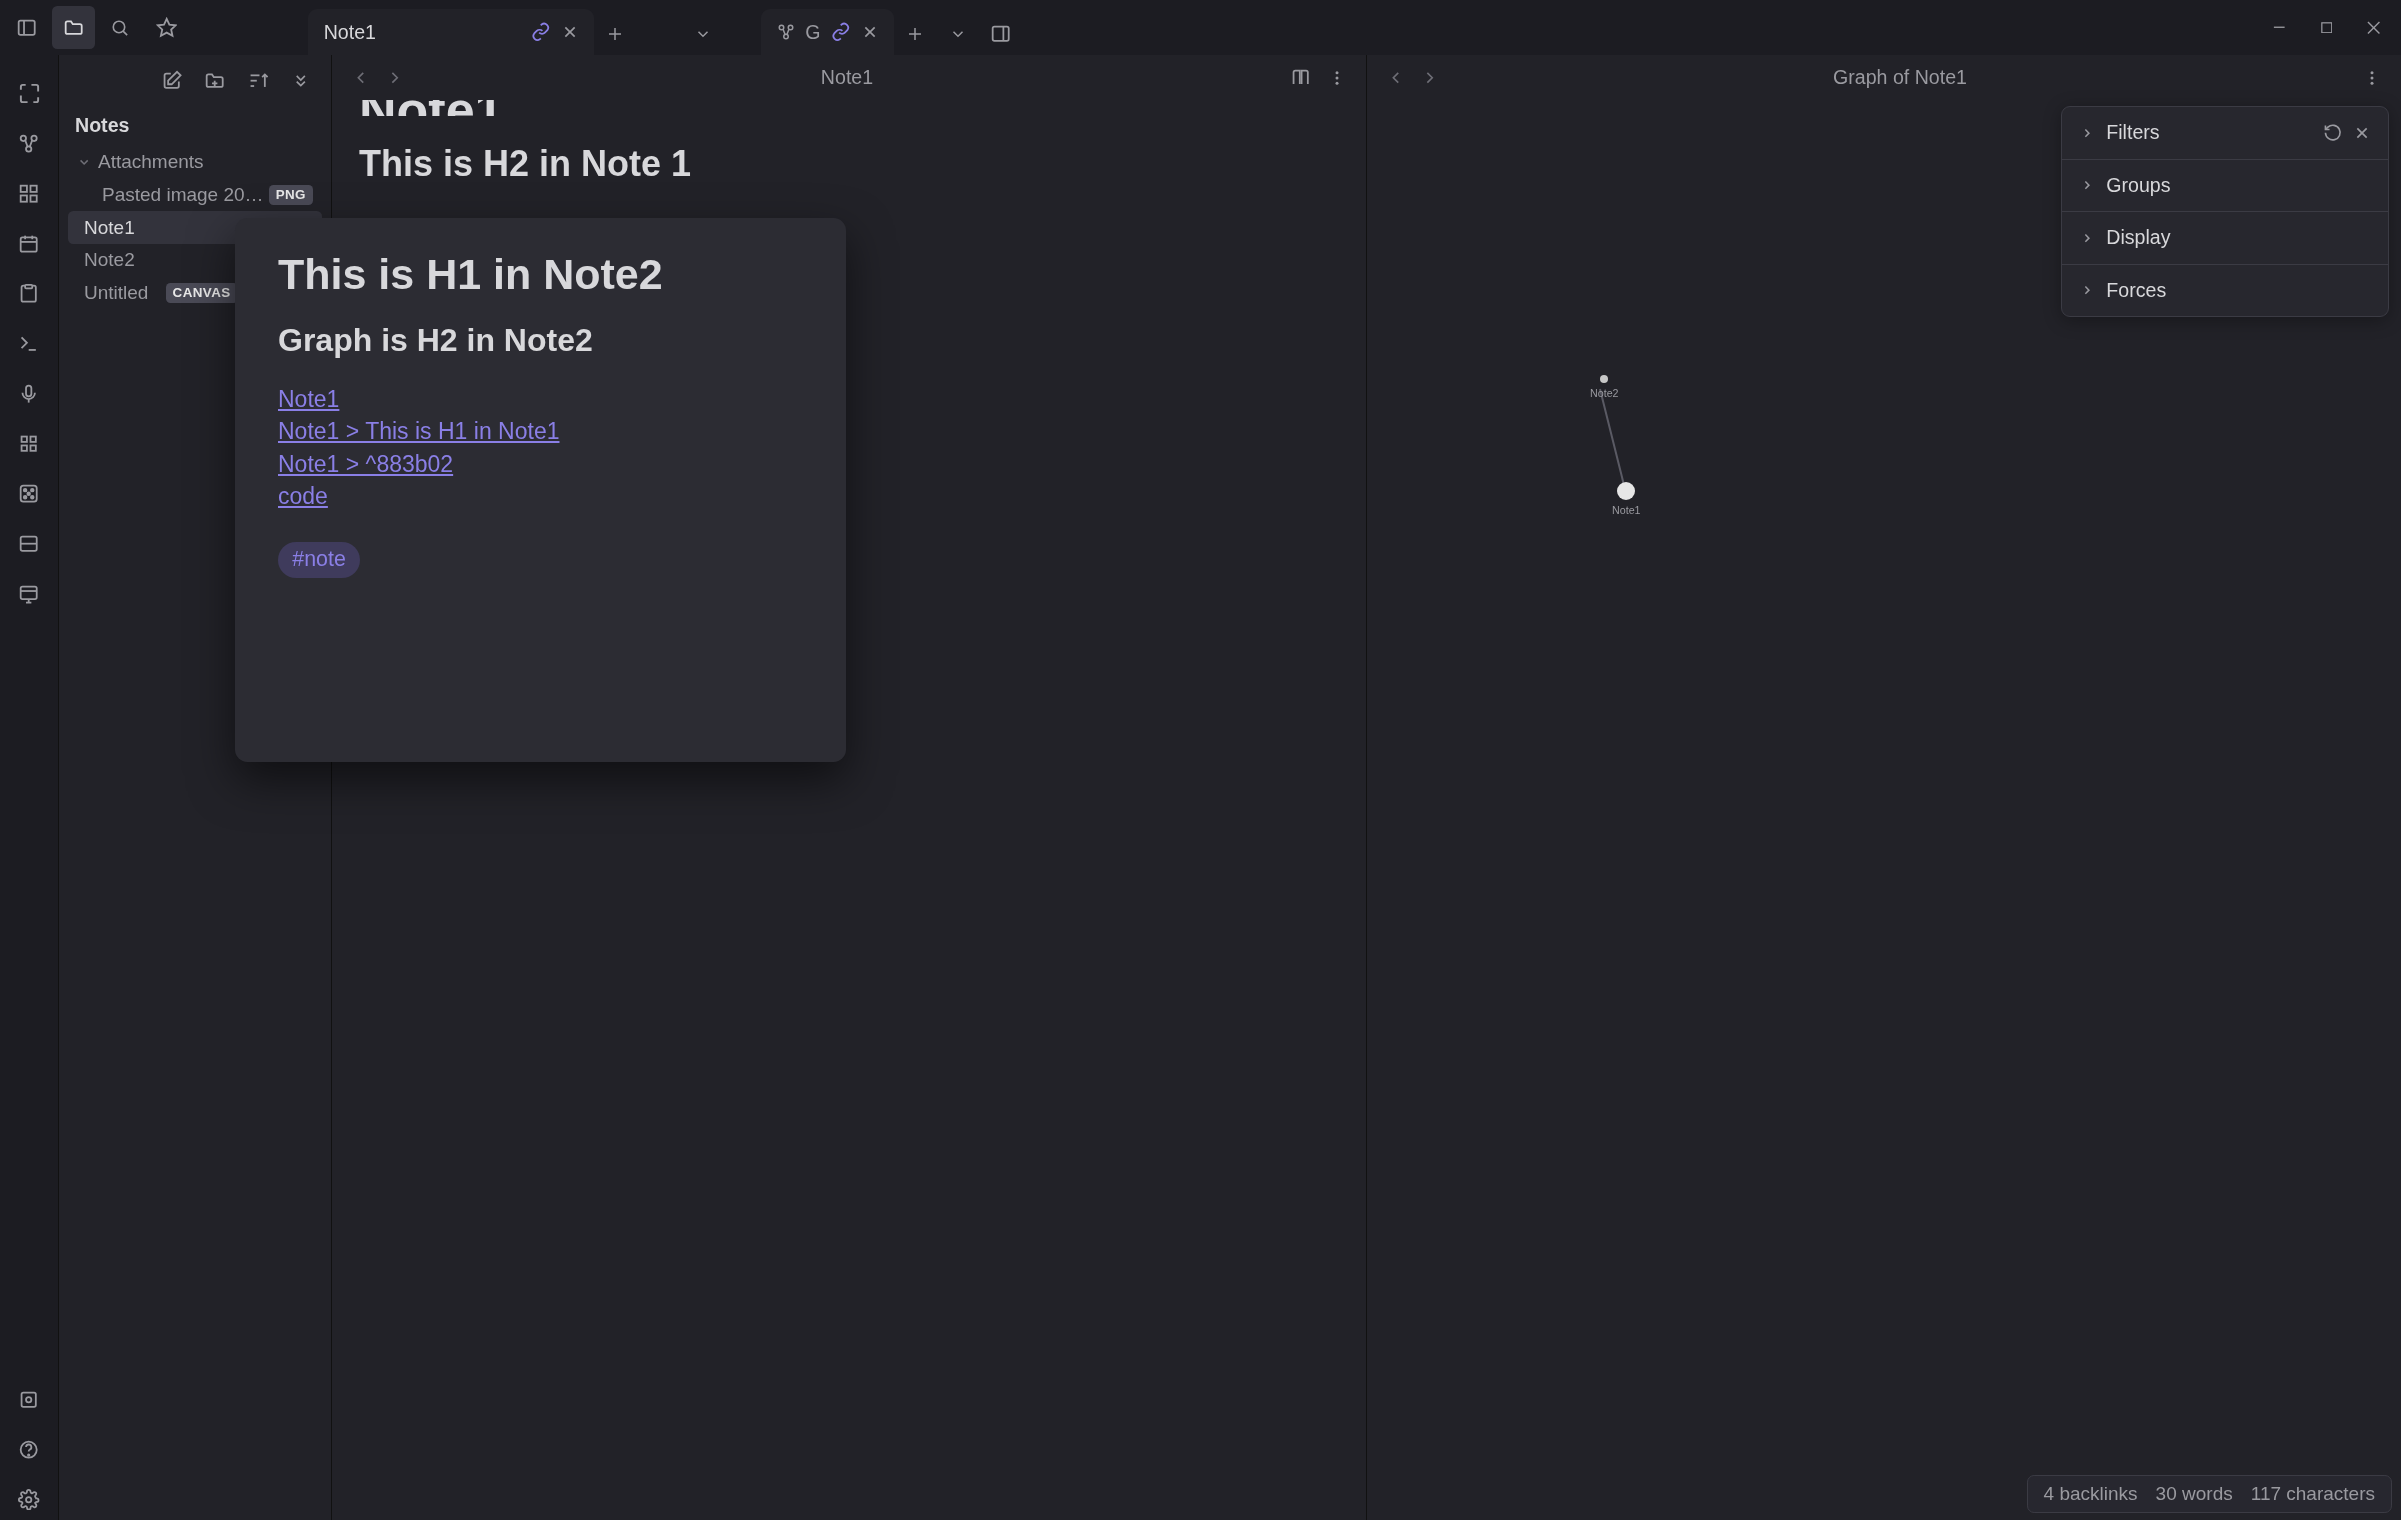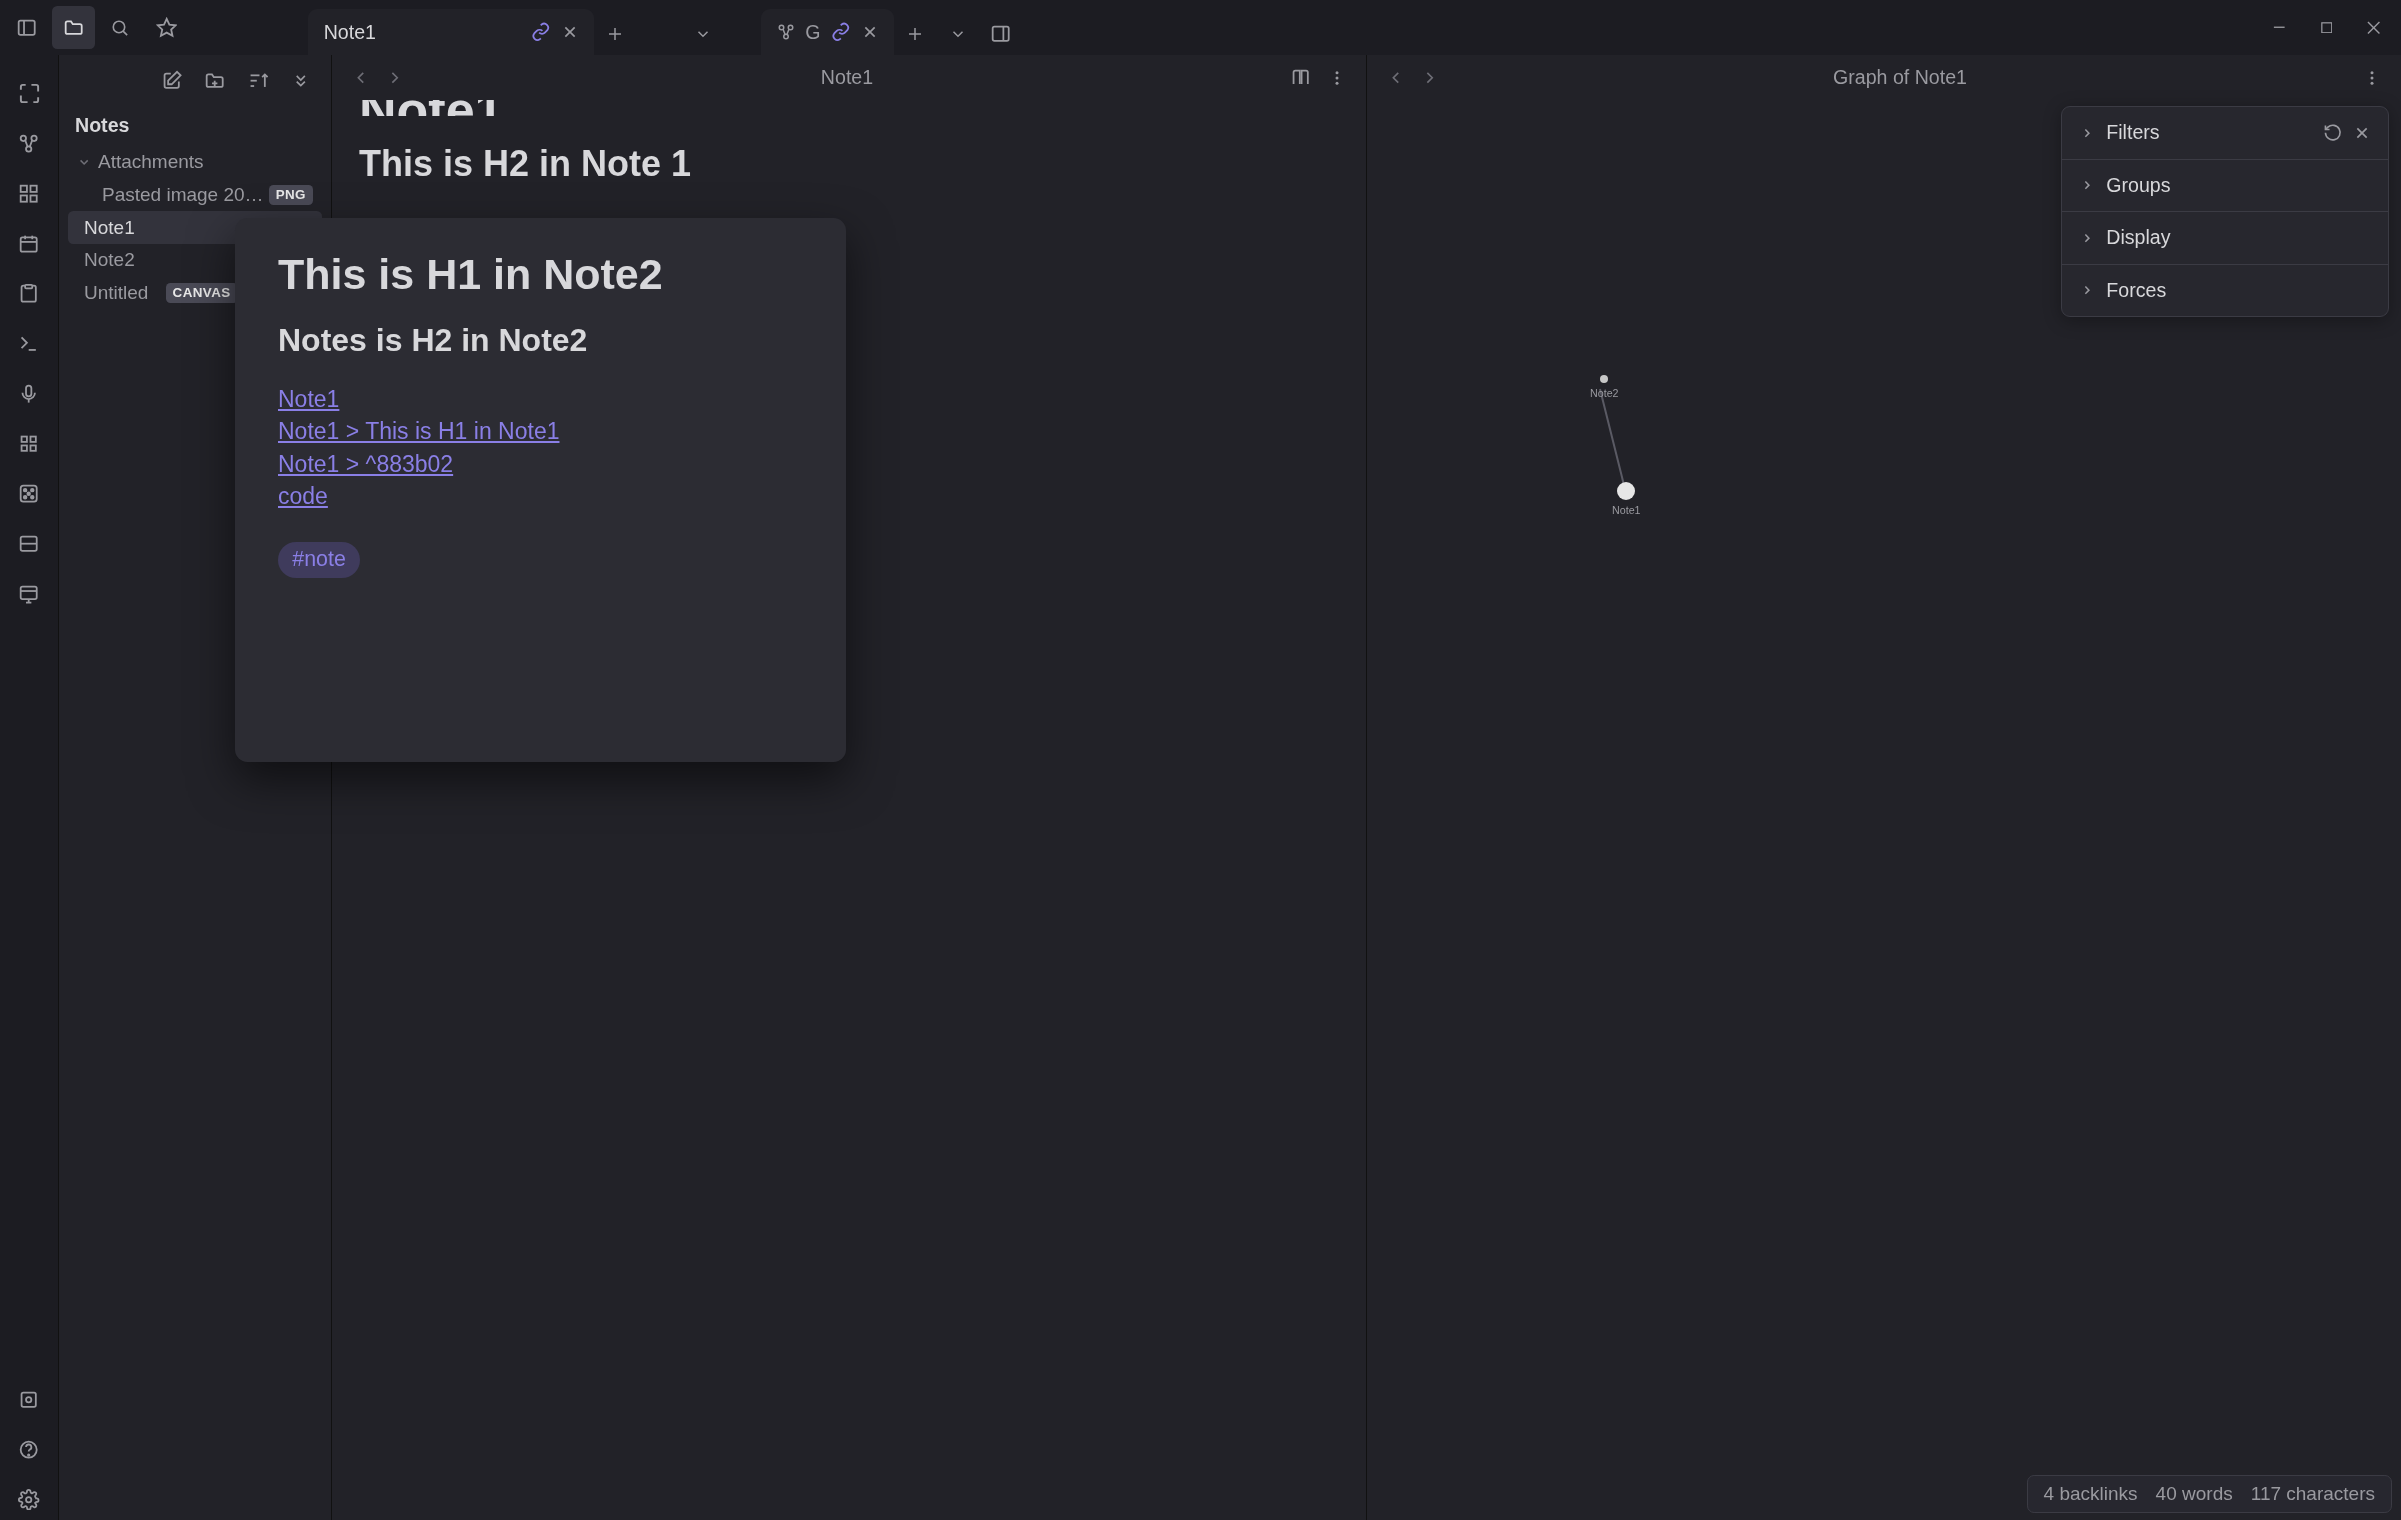--- a/index.html
+++ b/index.html
@@ -481,29 +481,29 @@
             <div class="lbl">Note2</div>
         </div>
         <div class="gnode" style="left:245px;top:374px">
           <div class="dot big"></div>
             <div class="lbl">Note1</div>
         </div>
       </div>
 
       <div class="status">
         <span>4 backlinks</span>
-        <span>40 words</span>
+        <span>30 words</span>
         <span>117 characters</span>
       </div>
     </div>
   </div>
 </div>
 
 <div class="popover">
   <h1>This is H1 in Note2</h1>
-  <h2>Notes is H2 in Note2</h2>
+  <h2>Graph is H2 in Note2</h2>
   <a>Note1</a>
   <a>Note1 &gt; This is H1 in Note1</a>
   <a>Note1 &gt; ^883b02</a>
   <a>code</a>
   <div class="tagpill">#note</div>
 </div>
 
 
 </body></html>

